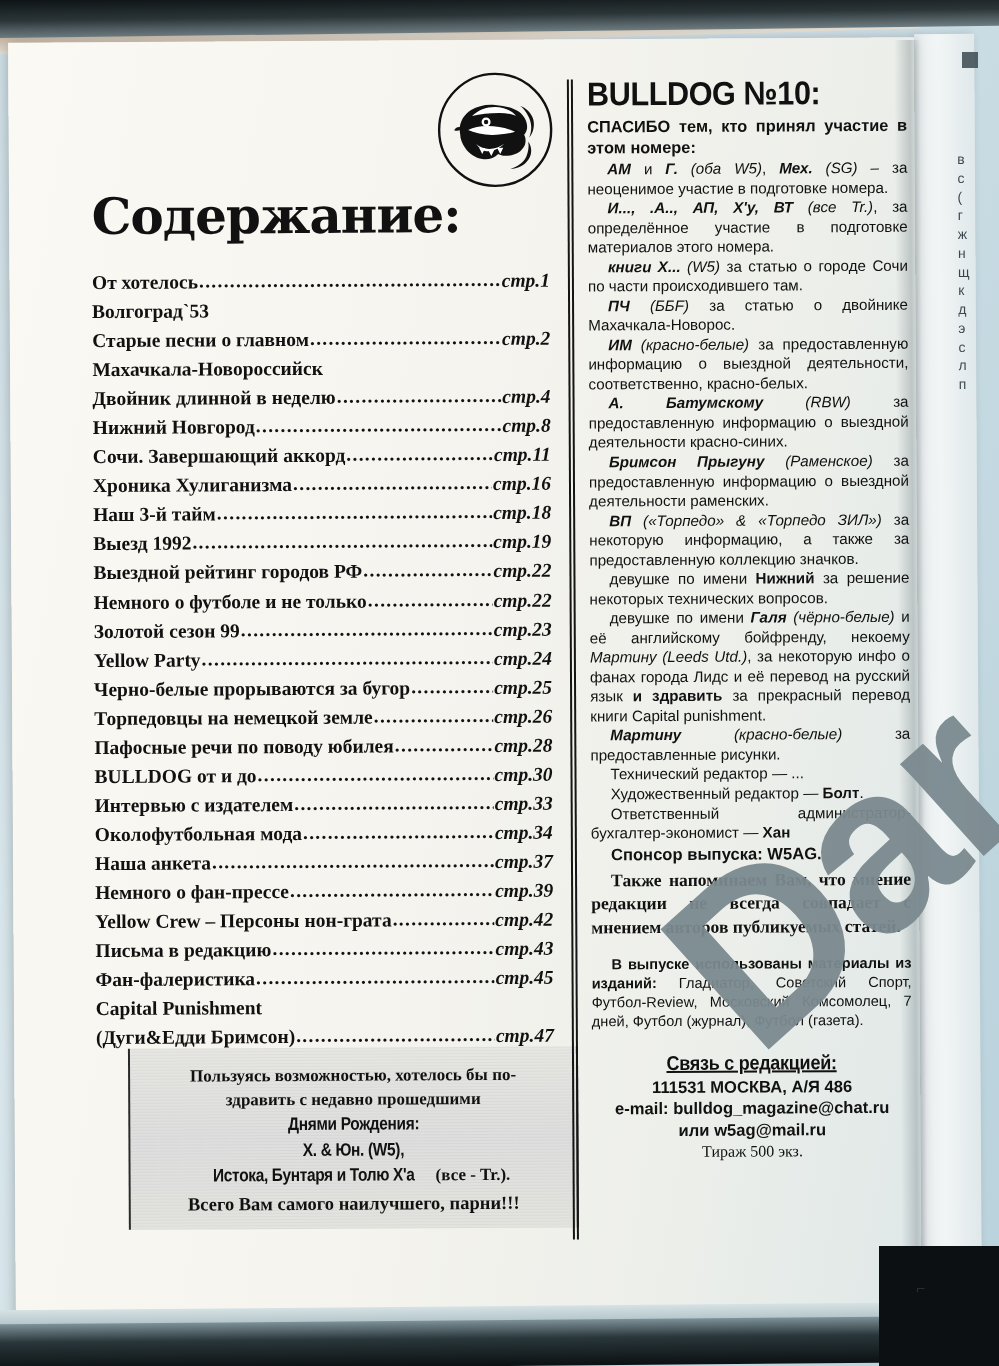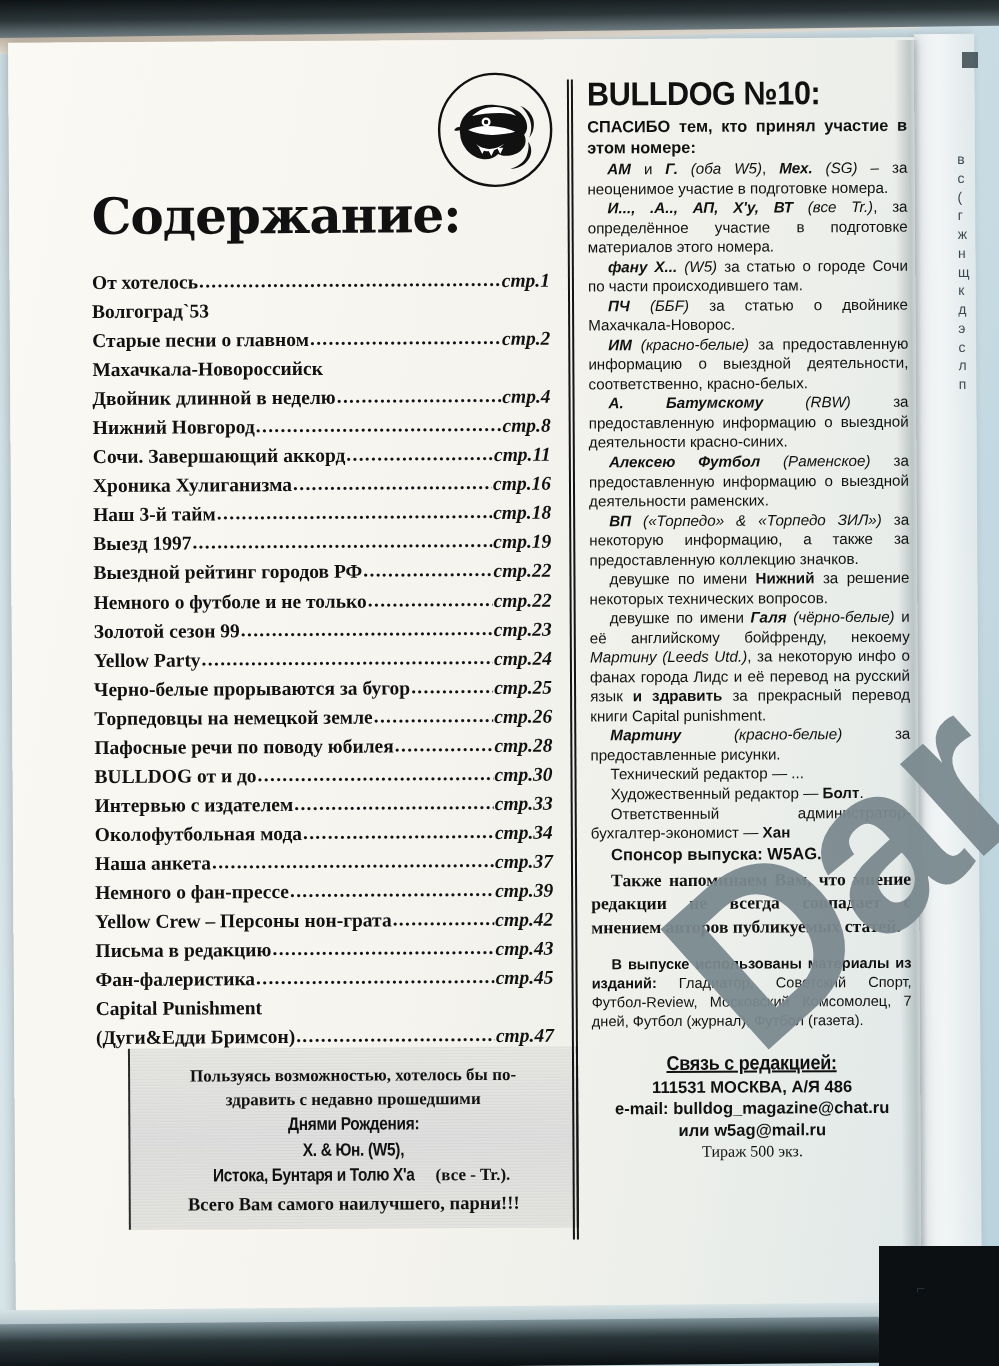--- a/index.html
+++ b/index.html
@@ -410,21 +410,21 @@
             <span class="t">Хроника Хулиганизма</span>
             <span class="dots">........................................................................................................................</span>
             <span class="p">стр.16</span>
           </div>
           <div class="toc-row">
             <span class="t">Наш 3-й тайм</span>
             <span class="dots">........................................................................................................................</span>
             <span class="p">стр.18</span>
           </div>
           <div class="toc-row">
-            <span class="t">Выезд 1997</span>
+            <span class="t">Выезд 1992</span>
             <span class="dots">........................................................................................................................</span>
             <span class="p">стр.19</span>
           </div>
           <div class="toc-row">
             <span class="t">Выездной рейтинг городов РФ</span>
             <span class="dots">........................................................................................................................</span>
             <span class="p">стр.22</span>
           </div>
           <div class="toc-row">
             <span class="t">Немного о футболе и не только</span>
@@ -522,25 +522,25 @@
         <i class="b"></i>
       </div>
 
     <div class="col-right">
       <div class="bulldog-head">BULLDOG №10:</div>
       <div class="thanks-lead">СПАСИБО тем, кто принял участие в этом номере:</div>
 
       <div id="credit-paragraphs">
           <p><span class="bi">АМ</span><span> и </span><span class="bi">Г.</span><span> </span><span class="i">(оба W5)</span><span>, </span><span class="bi">Мех.</span><span> </span><span class="i">(SG)</span><span> – за неоценимое участие в подготовке номера.</span></p>
           <p><span class="bi">И..., .А.., АП, Х'у, ВТ</span><span> </span><span class="i">(все Tr.)</span><span>, за определённое участие в подготовке материалов этого номера.</span></p>
-          <p><span class="bi">фану Х...</span><span> </span><span class="i">(W5)</span><span> за статью о городе Сочи по части происходившего там.</span></p>
+          <p><span class="bi">книги Х...</span><span> </span><span class="i">(W5)</span><span> за статью о городе Сочи по части происходившего там.</span></p>
           <p><span class="bi">ПЧ</span><span> </span><span class="i">(ББF)</span><span> за статью о двойнике Махачкала-Новорос.</span></p>
           <p><span class="bi">ИМ</span><span> </span><span class="i">(красно-белые)</span><span> за предоставленную информацию о выездной деятельности, соответственно, красно-белых.</span></p>
           <p><span class="bi">А. Батумскому</span><span> </span><span class="i">(RBW)</span><span> за предоставленную информацию о выездной деятельности красно-синих.</span></p>
-          <p><span class="bi">Алексею Футбол</span><span> </span><span class="i">(Раменское)</span><span> за предоставленную информацию о выездной деятельности раменских.</span></p>
+          <p><span class="bi">Бримсон Прыгуну</span><span> </span><span class="i">(Раменское)</span><span> за предоставленную информацию о выездной деятельности раменских.</span></p>
           <p><span class="bi">ВП</span><span> </span><span class="i">(«Торпедо» &amp; «Торпедо ЗИЛ»)</span><span> за некоторую информацию, а также за предоставленную коллекцию значков.</span></p>
           <p><span>девушке по имени </span><span class="b">Нижний</span><span> за решение некоторых технических вопросов.</span></p>
           <p><span>девушке по имени </span><span class="bi">Галя</span><span> </span><span class="i">(чёрно-белые)</span><span> и её английскому бойфренду, некоему </span><span class="i">Мартину (Leeds Utd.)</span><span>, за некоторую инфо о фанах города Лидс и её перевод на русский язык </span><span class="b">и здравить</span><span> за прекрасный перевод книги Capital punishment.</span></p>
           <p><span class="bi">Мартину</span><span>   </span><span class="i">(красно-белые)</span><span>   за предоставленные рисунки.</span></p>
           <p><span>Технический редактор — ...</span></p>
           <p><span>Художественный редактор — </span><span class="b">Болт</span><span>.</span></p>
           <p><span>Ответственный администратор-бухгалтер-экономист — </span><span class="b">Хан</span></p>
         </div>
 
       <div class="sponsor">Спонсор выпуска: W5AG.</div>

